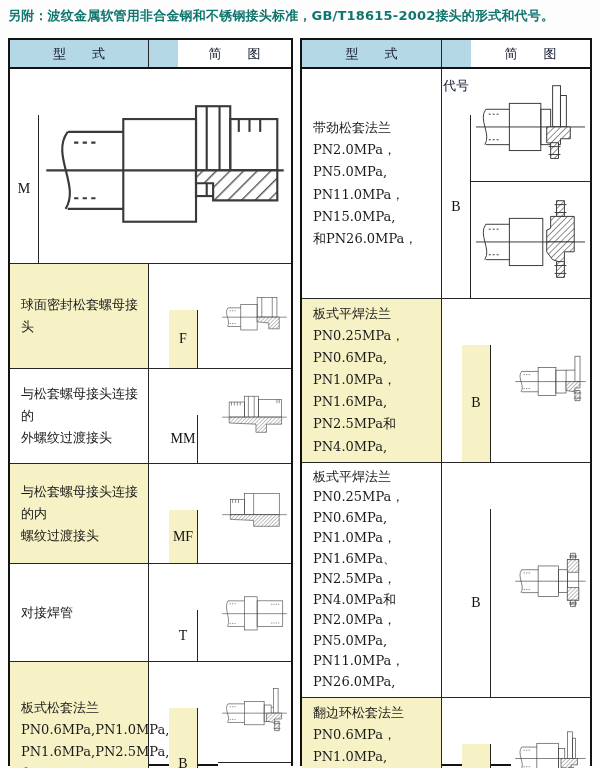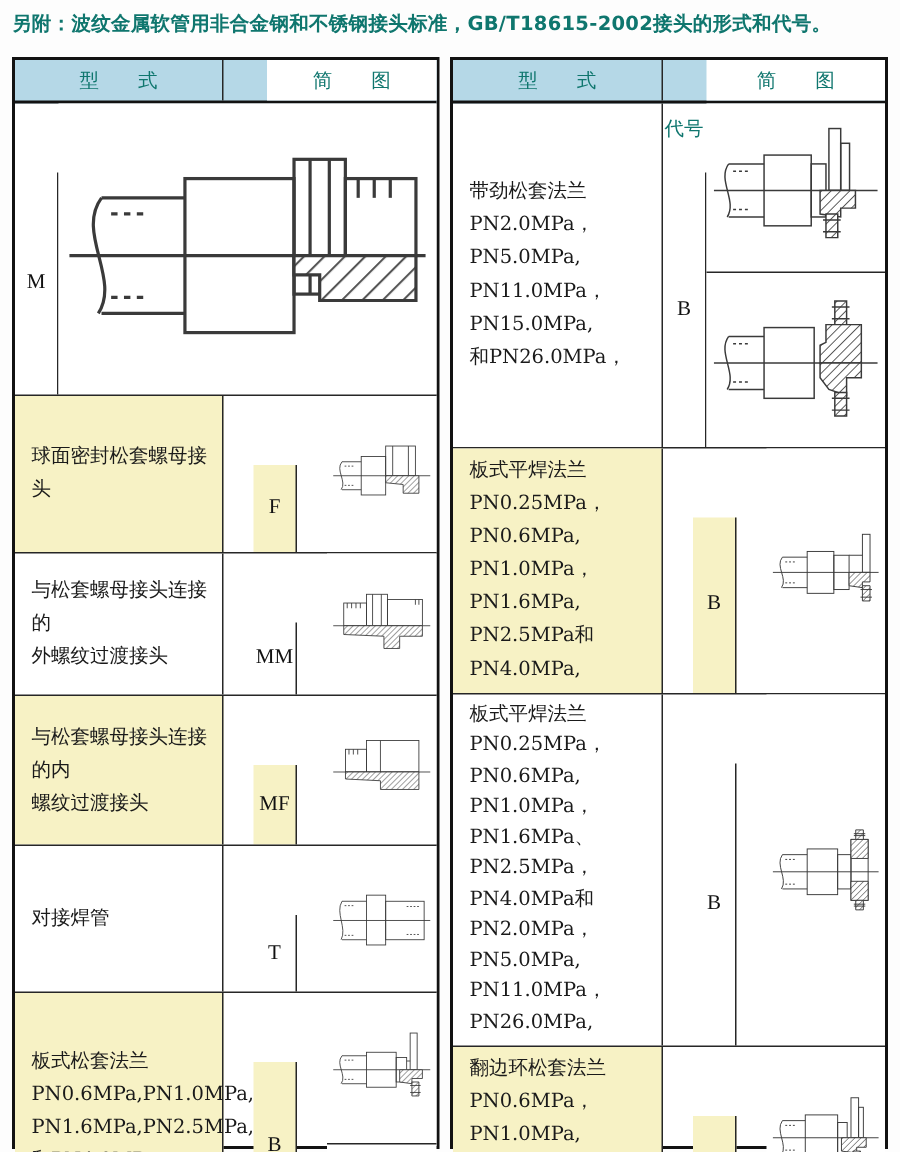--- a/index.html
+++ b/index.html
@@ -18,21 +18,21 @@
     display:flex;flex-direction:column;
   }
   .t-left{left:8px;width:285px;}
   .t-right{left:300px;width:292px;}
   .thead{
     display:flex;height:29px;flex:0 0 29px;box-sizing:border-box;
     background:#b5d8e7;border-bottom:2px solid #121212;
   }
   .thead .hc{
     display:flex;align-items:center;justify-content:center;
-    font-family:"DejaVu Serif",serif;font-size:13px;color:#0f766e;
+    font-family:"DejaVu Serif",serif;font-size:13px;color:#0f172a;
     box-sizing:border-box;
   }
   .row{display:flex;box-sizing:border-box;flex:0 0 auto;}
   .row + .row{border-top:1px solid #262626;gap:20px;}
   .row.grow{flex:1 1 auto;}
   .c{box-sizing:border-box;}
   .c-type{
     width:139px;border-right:1px solid #262626;
     display:flex;align-items:center;
     padding:4px 4px 4px 11px;

